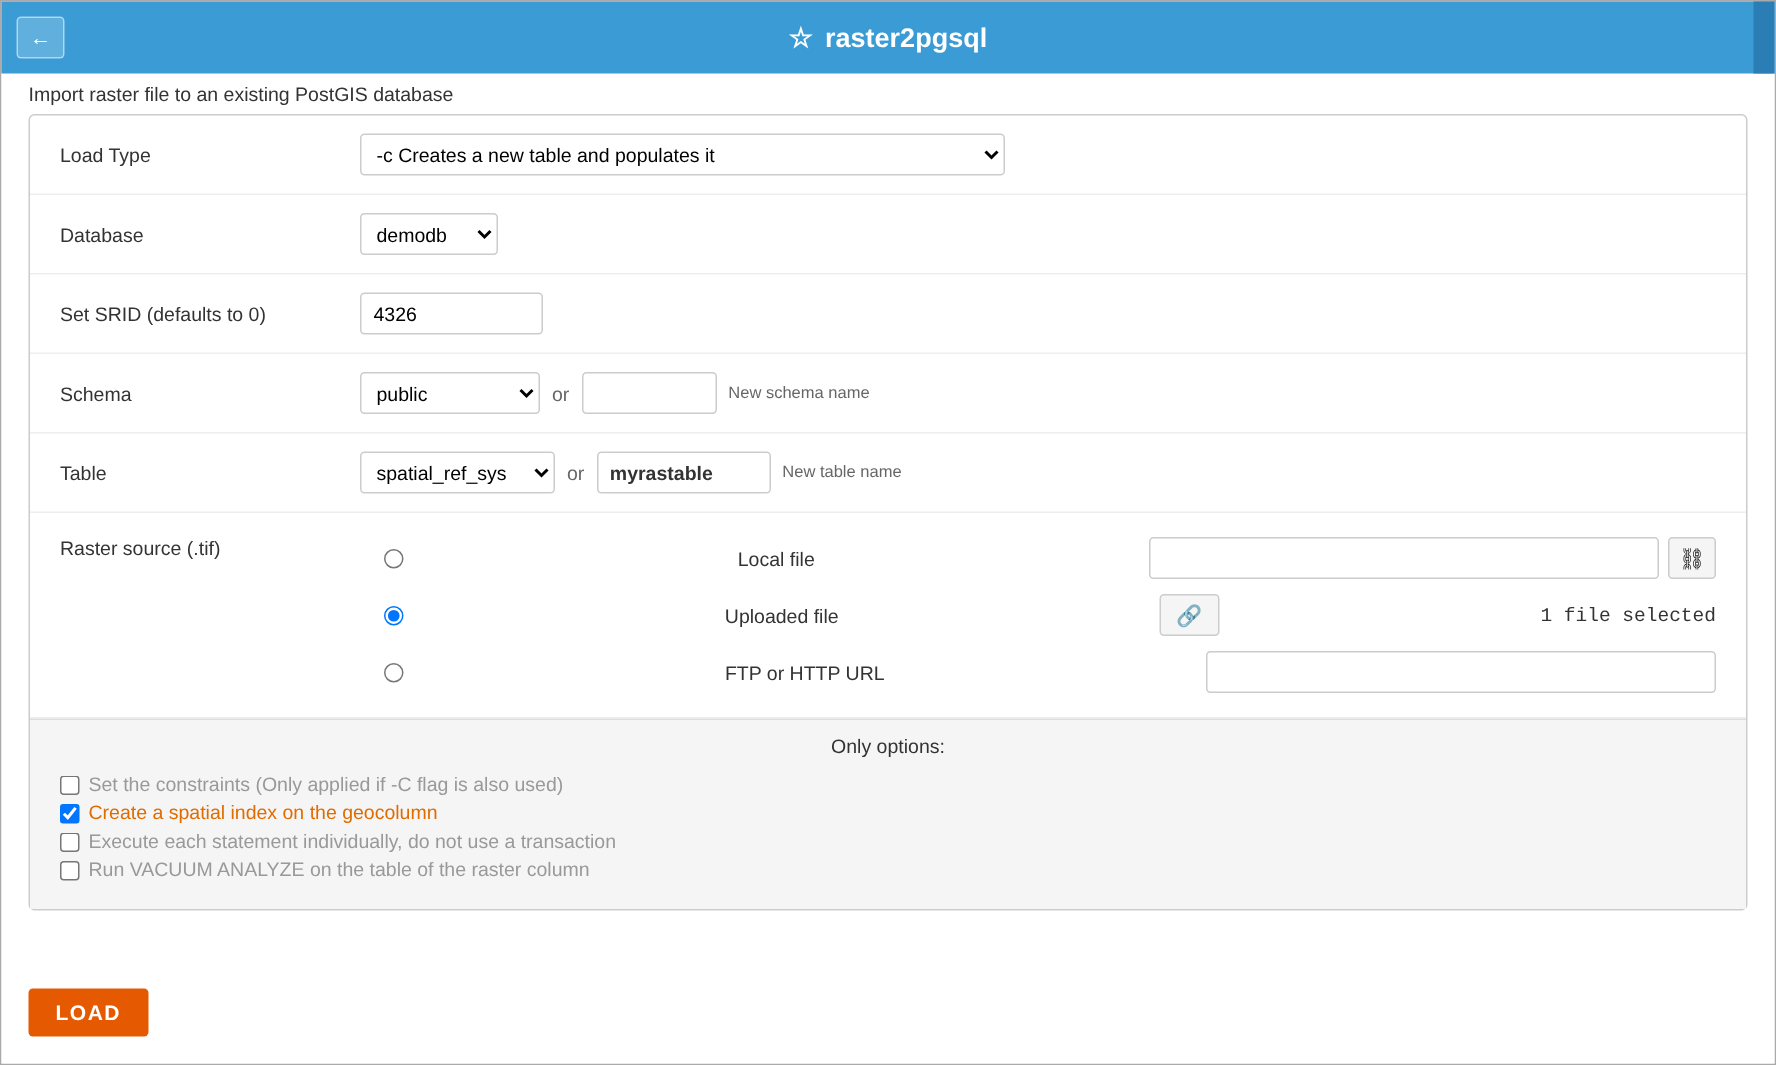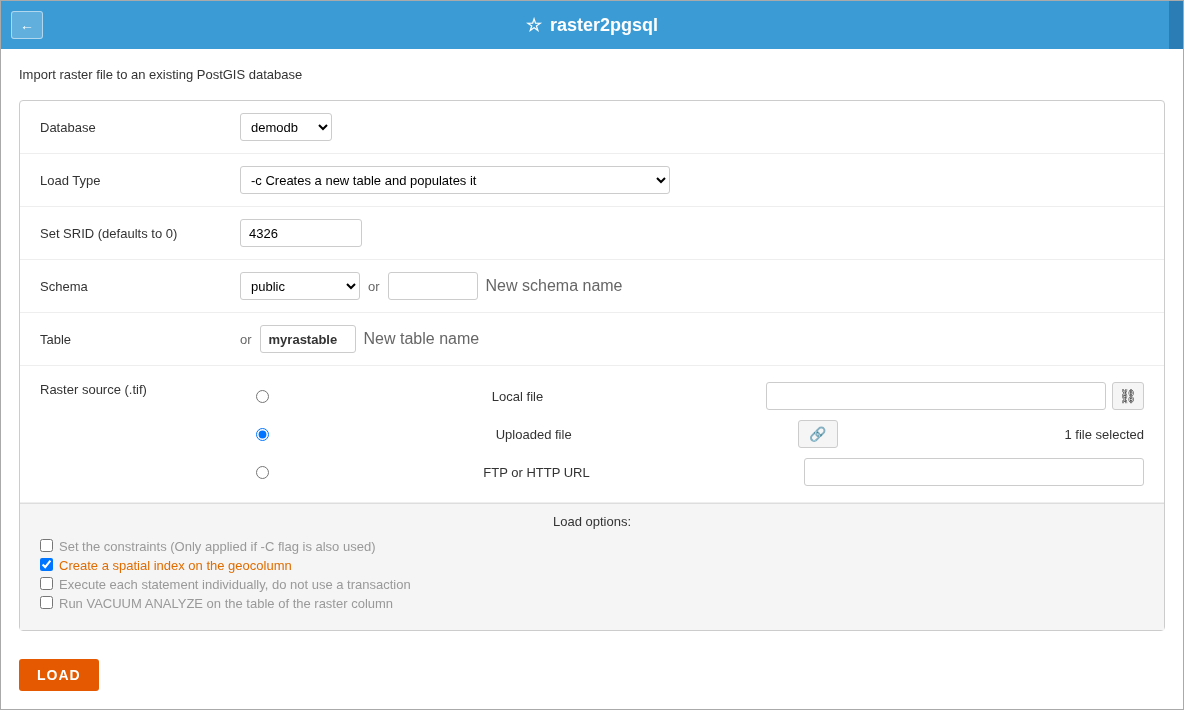--- a/index.html
+++ b/index.html
@@ -52,21 +52,21 @@
     .star-icon { font-size: 18px; color: #fff; }
     .scrollbar-right {
       position: absolute;
       right: 0;
       top: 0;
       width: 14px;
       height: 48px;
       background: #2a7db5;
     }
     .subtitle {
-      padding: 18px 18px;
+      padding: 6px 18px;
       font-size: 13px;
       color: #333;
       background: #fff;
     }
     .main-content {
       flex: 1;
       padding: 0 18px 10px 18px;
       background: #fff;
     }
     .form-panel {
@@ -121,25 +121,25 @@
       width: 90px;
       border-bottom: 1px solid #999;
       border-top: none;
       border-left: none;
       border-right: none;
       border-radius: 0;
       background: transparent;
     }
     .new-name-label {
       color: #666;
-      font-size: 16px;
+      font-size: 11px;
     }
     .table-select { width: 130px; }
     .table-new-input {
-      width: 96px;
+      width: 116px;
       border-bottom: 1px solid #333;
       border-top: none;
       border-left: none;
       border-right: none;
       border-radius: 0;
       background: transparent;
       font-weight: bold;
       color: #333;
     }
     .load-type-select {
@@ -196,20 +196,21 @@
       display: flex;
       align-items: center;
       gap: 4px;
       font-size: 13px;
       height: 28px;
     }
     .upload-icon { font-size: 14px; }
     .file-selected-text {
       color: #333;
       font-size: 13px;
+      font-family: Liberation Mono, monospace;
     }
     .ftp-input {
       width: 340px;
       border: none;
       border-bottom: 1px solid #ccc;
       border-radius: 0;
     }
 
     
     .load-options-section {
@@ -220,21 +221,21 @@
     }
     .load-options-title {
       text-align: center;
       font-size: 13px;
       color: #333;
       margin-bottom: 10px;
       font-weight: normal;
     }
     .checkbox-row {
       display: flex;
-      align-items: flex-start;
+      align-items: flex-end;
       gap: 6px;
       margin-bottom: 4px;
     }
     .checkbox-row input[type="checkbox"] {
       cursor: pointer;
     }
     .checkbox-label {
       font-size: 13px;
       color: #e06c00;
     }
@@ -272,38 +273,38 @@
     </div>
     <div class="scrollbar-right"></div>
   </div>
 
   <div class="subtitle">Import raster file to an existing PostGIS database</div>
 
   <div class="main-content">
     <div class="form-panel">
 
       <div class="form-row">
-        <div class="form-label">Database</div>
-        <div class="form-control-area">
-          <select>
-            <option>demodb</option>
-            <option>postgres</option>
-            <option>template1</option>
-          </select>
-        </div>
-      </div>
-
-      <div class="form-row">
         <div class="form-label">Load Type</div>
         <div class="form-control-area">
           <select class="load-type-select">
             <option>-c Creates a new table and populates it</option>
             <option>-a Appends raster(s) to an existing table</option>
             <option>-d Drops the table, then creates new table and populates it</option>
             <option>-p Prepare mode, only creates the table</option>
+          </select>
+        </div>
+      </div>
+
+      <div class="form-row">
+        <div class="form-label">Database</div>
+        <div class="form-control-area">
+          <select>
+            <option>demodb</option>
+            <option>postgres</option>
+            <option>template1</option>
           </select>
         </div>
       </div>
 
       <div class="form-row">
         <div class="form-label">Set SRID (defaults to 0)</div>
         <div class="form-control-area">
           <input type="text" class="srid-input" value="4326" style="">
         </div>
       </div>
@@ -318,20 +319,25 @@
           </select>
           <span class="schema-or">or</span>
           <input type="text" class="schema-new-input" value="" style="">
           <span class="new-name-label">New schema name</span>
         </div>
       </div>
 
       <div class="form-row">
         <div class="form-label">Table</div>
         <div class="form-control-area">
+          <select class="table-select">
+            <option>spatial_ref_sys</option>
+            <option>raster_columns</option>
+            <option>raster_overviews</option>
+          </select>
           <span class="schema-or">or</span>
           <input type="text" class="table-new-input" value="myrastable" style="">
           <span class="new-name-label">New table name</span>
         </div>
       </div>
 
       <div class="form-row" style="align-items: flex-start; padding-top: 16px; padding-bottom: 16px; gap: 16px;">
         <div class="form-label">Raster source (.tif)</div>
         <div class="raster-options">
 
@@ -357,21 +363,21 @@
 
           <div class="raster-option-row">
             <input type="radio" name="raster_source" id="ftp-url" style="">
             <label for="ftp-url">FTP or HTTP URL</label>
             <input type="text" class="ftp-input" value="" style="">
           </div>
         </div>
       </div>
 
       <div class="load-options-section">
-        <div class="load-options-title">Load options:</div>
+        <div class="load-options-title">Only options:</div>
         <div id="checkbox-container">
 
         <div class="checkbox-row">
               <input type="checkbox" id="cb1" style="">
               <label for="cb1" class="checkbox-label inactive">Set the constraints (Only applied if -C flag is also used)</label>
             </div>
             <div class="checkbox-row">
               <input type="checkbox" id="cb3" checked="" style="">
               <label for="cb3" class="checkbox-label">Create a spatial index on the geocolumn</label>
             </div>

